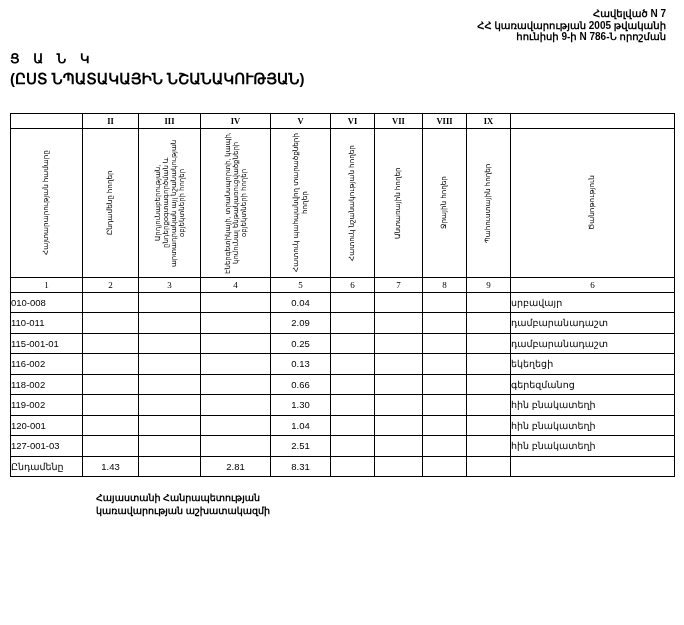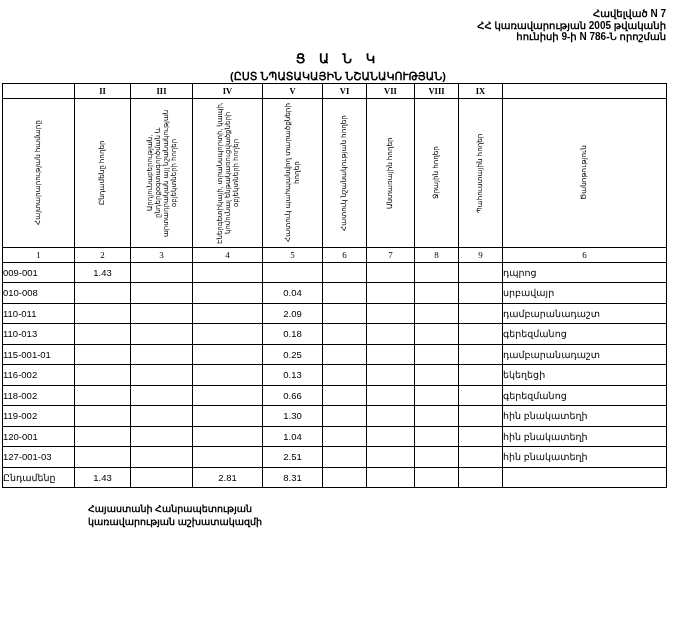--- a/index.html
+++ b/index.html
@@ -12,59 +12,59 @@
     height: 625px;
     font-family: "Liberation Serif", serif;
     color: #000000;
     overflow: hidden;
   }
   .page {
     position: relative;
     width: 684px;
     height: 488px;
     box-sizing: border-box;
-    padding: 6px 10px 0 2px;
+    padding: 6px 10px 0 10px;
   }
   .hdr {
     text-align: right;
     font-family: "Liberation Sans", sans-serif;
     font-weight: bold;
     font-size: 10px;
     line-height: 11.5px;
     padding-right: 8px;
     margin-top: 2px;
   }
   .title-block {
-    text-align: center;
+    text-align: left;
     margin-top: 8px;
   }
   .title-main {
     font-family: "Liberation Sans", sans-serif;
     font-weight: bold;
     font-size: 13px;
     letter-spacing: 5px;
     margin-bottom: 4px;
   }
   .title-line {
     font-family: "Liberation Sans", sans-serif;
     font-weight: bold;
     font-size: 11.5px;
     line-height: 15px;
     letter-spacing: 0.2px;
   }
   .title-sub {
     font-family: "Liberation Sans", sans-serif;
     font-weight: bold;
-    font-size: 11px;
+    font-size: 15px;
     margin-top: 2px;
   }
   table.main {
     border-collapse: collapse;
     width: 664px;
-    margin-top: 0;
+    margin-top: 25px;
     table-layout: fixed;
   }
   table.main td, table.main th {
     border: 1px solid #000;
     font-family: "Liberation Sans", sans-serif;
     font-size: 9px;
     padding: 0;
     vertical-align: middle;
   }
   
@@ -206,32 +206,20 @@
         <td>4</td>
         <td>5</td>
         <td>6</td>
         <td>7</td>
         <td>8</td>
         <td>9</td>
         <td>6</td>
       </tr>
 
       <tr class="datarow">
-        <td class="c1">009-001</td>
-        <td class="num">1.43</td>
-        <td class="num"></td>
-        <td class="num"></td>
-        <td class="num"></td>
-        <td class="num"></td>
-        <td class="num"></td>
-        <td class="num"></td>
-        <td class="num"></td>
-        <td class="note">դպրոց</td>
-      </tr>
-      <tr class="datarow">
         <td class="c1">010-008</td>
         <td class="num"></td>
         <td class="num"></td>
         <td class="num"></td>
         <td class="num">0.04</td>
         <td class="num"></td>
         <td class="num"></td>
         <td class="num"></td>
         <td class="num"></td>
         <td class="note">սրբավայր</td>
@@ -240,32 +228,20 @@
         <td class="c1">110-011</td>
         <td class="num"></td>
         <td class="num"></td>
         <td class="num"></td>
         <td class="num">2.09</td>
         <td class="num"></td>
         <td class="num"></td>
         <td class="num"></td>
         <td class="num"></td>
         <td class="note">դամբարանադաշտ</td>
-      </tr>
-      <tr class="datarow">
-        <td class="c1">110-013</td>
-        <td class="num"></td>
-        <td class="num"></td>
-        <td class="num"></td>
-        <td class="num">0.18</td>
-        <td class="num"></td>
-        <td class="num"></td>
-        <td class="num"></td>
-        <td class="num"></td>
-        <td class="note">գերեզմանոց</td>
       </tr>
       <tr class="datarow">
         <td class="c1">115-001-01</td>
         <td class="num"></td>
         <td class="num"></td>
         <td class="num"></td>
         <td class="num">0.25</td>
         <td class="num"></td>
         <td class="num"></td>
         <td class="num"></td>

